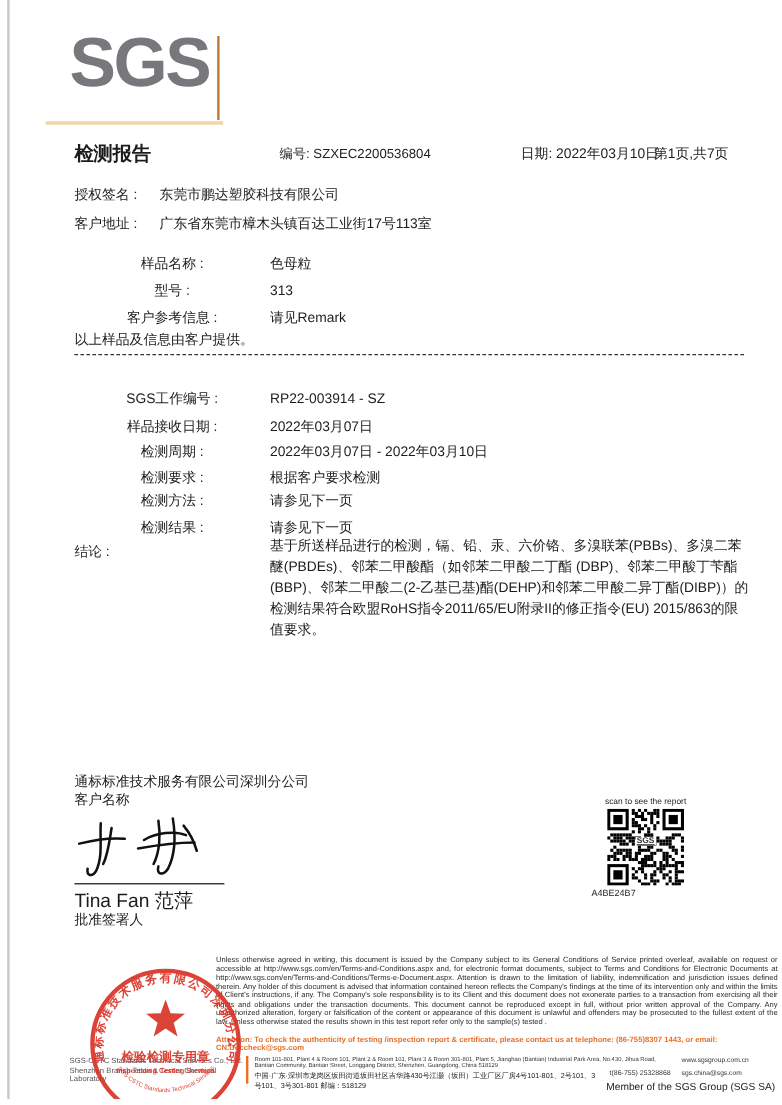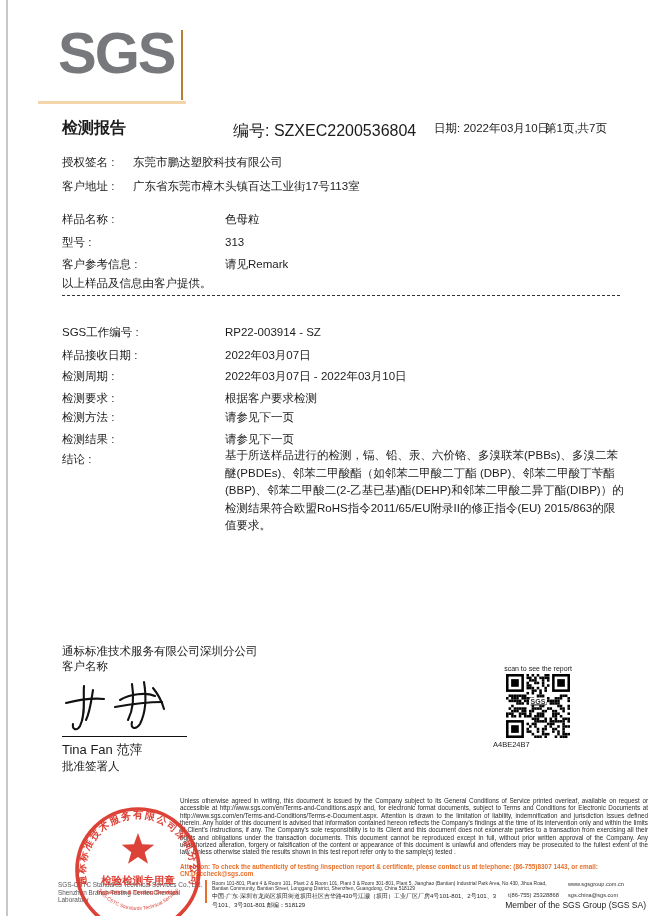--- a/index.html
+++ b/index.html
@@ -8,40 +8,40 @@
   .page { position:relative; width:652px; height:916px; background:#ffffff; overflow:hidden; }
   .scan-edge { position:absolute; left:6px; top:0; width:2px; height:921px; background:#c8c8c8; }
 
   
   .logo-text { position:absolute; left:58px; top:24px; font-size:58px; font-weight:bold;
                color:#77787b; letter-spacing:-2px; line-height:1; }
   .logo-hline { position:absolute; left:38px; top:101px; width:148px; height:3px; background:#f2d5a8; }
   .logo-vline { position:absolute; left:181px; top:30px; width:2px; height:70px; background:#bd7c35; }
 
   .doc-title { position:absolute; left:62px; top:118px; font-size:16px; font-weight:bold; }
-  .hdr-no   { position:absolute; left:233px; top:121px; font-size:16px; }
+  .hdr-no   { position:absolute; left:233px; top:121px; font-size:11px; }
   .hdr-date { position:absolute; left:404px; top:121px; font-size:11.5px;margin-left:30px; }
   .hdr-page { position:absolute; left:545px; top:121px; font-size:11.5px; }
 
   .row { position:absolute; left:62px; font-size:11.5px; white-space:nowrap; }
   .row .lab { display:inline-block; }
   .lab-w71  .lab { width:71px; }
-  .lab-w163 .lab { width:163px; }
+  .lab-w163 .lab { width:163px;text-align:center; }
 
   .dashed { position:absolute; left:62px; top:295px; width:558px; border-top:1.5px dashed #333; }
 
   .conclusion-label { position:absolute; left:62px; top:452px; font-size:11.5px; }
   .conclusion-text  { position:absolute; left:225px; top:447px; width:400px; font-size:11.5px;
                       line-height:17.6px; white-space:normal; }
 
   .sig-company { position:absolute; left:62px; top:644px; font-size:11.5px; }
   .sig-auth    { position:absolute; left:62px; top:659px; font-size:11.5px; }
   .sig-svg     { position:absolute; left:60px; top:676px; }
   .sig-line    { position:absolute; left:62px; top:736px; width:125px; border-top:1.5px solid #111; }
-  .sig-name    { position:absolute; left:62px; top:741px; font-size:13px; }
+  .sig-name    { position:absolute; left:62px; top:741px; font-size:16px; }
   .sig-role    { position:absolute; left:62px; top:759px; font-size:11.5px; }
 
   .qr-caption { position:absolute; left:493px; top:665px; width:90px; text-align:center; font-size:7px; color:#222; }
   .qr-box     { position:absolute; left:506px; top:674px; width:64px; height:64px; background:#fff; }
   .qr-center  { position:absolute; left:50%; top:42%; transform:translate(-50%,-50%); background:#fff;
                 padding:0 1px; font-size:7px; font-weight:bold; color:#333; letter-spacing:0;
                 text-decoration:underline; }
   .qr-code-label { position:absolute; left:493px; top:740px; width:90px; text-align:left; font-size:7.5px; color:#222; }
 
   

